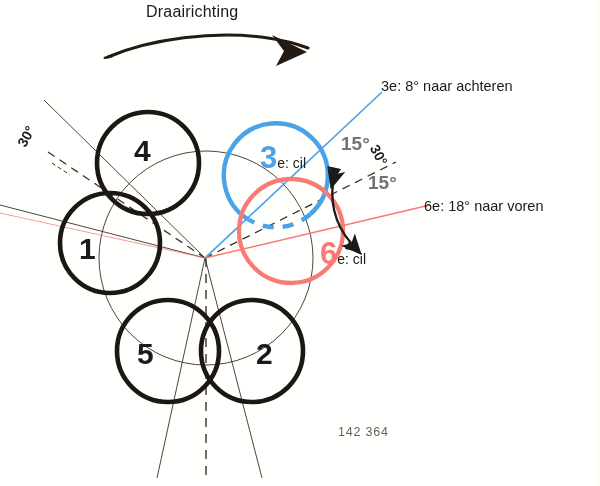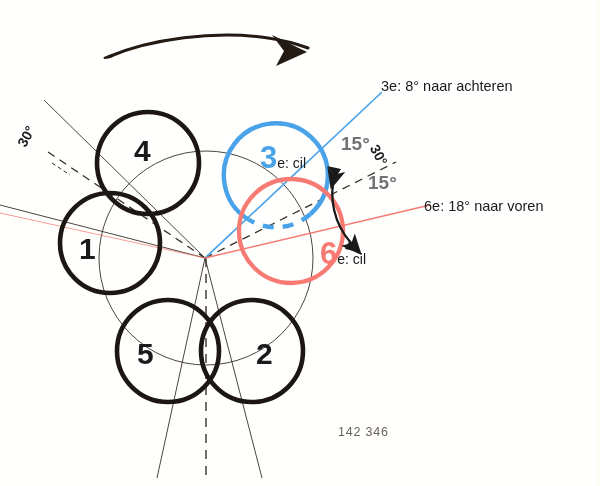--- a/index.html
+++ b/index.html
@@ -144,20 +144,21 @@
       <path d="M335,174 A 74 74 0 0 0 351,243" fill="none" stroke="#1a1a1a" stroke-width="2.3" marker-start="url(#arrowBlackRev)" marker-end="url(#arrowBlack)"></path>
       <path d="M336,177 L327,166 L341,169 Z" fill="#1a1a1a"></path>
       <path d="M350,240 L359,252 L345,249 Z" fill="#1a1a1a"></path>
     </g>
 
     <g>
       <line x1="52" y1="163" x2="70" y2="175" stroke="#3a2f28" stroke-width="1.0" stroke-dasharray="4 3"></line>
     </g>
   </svg>
 
+  <div class="lbl title-lbl" style="left:146px; top:3px;">Draairichting</div>
 
   <div class="lbl callout-lbl" style="left:381px; top:78px;">3e: 8° naar achteren</div>
 
   <div class="lbl callout-lbl" style="left:424px; top:198px;">6e: 18° naar voren</div>
 
   <div class="lbl ang-lbl" style="left:341px; top:133px;">15°</div>
 
   <div class="lbl ang-lbl" style="left:368px; top:172px;">15°</div>
 
   <div class="lbl deg30" style="left:14px; top:142px; transform:rotate(-62deg); transform-origin:left top;">30°</div>
@@ -173,16 +174,16 @@
   <div class="lbl big-num" style="left:256px; top:337px;">2</div>
 
   <div class="lbl" style="left:260px; top:140px;">
     <span class="cyl-num cyl-num-blue">3</span><span class="cyl-suffix">e: cil</span>
   </div>
 
   <div class="lbl" style="left:310px; top:236px;margin-left:10px;">
     <span class="cyl-num cyl-num-red">6</span><span class="cyl-suffix">e: cil</span>
   </div>
 
-  <div class="lbl ref-lbl" style="left:338px; top:425px;">142 346</div>
+  <div class="lbl ref-lbl" style="left:338px; top:425px;">142 364</div>
 
   <div class="edge-r"></div>
 </div>
 
 </body></html>

